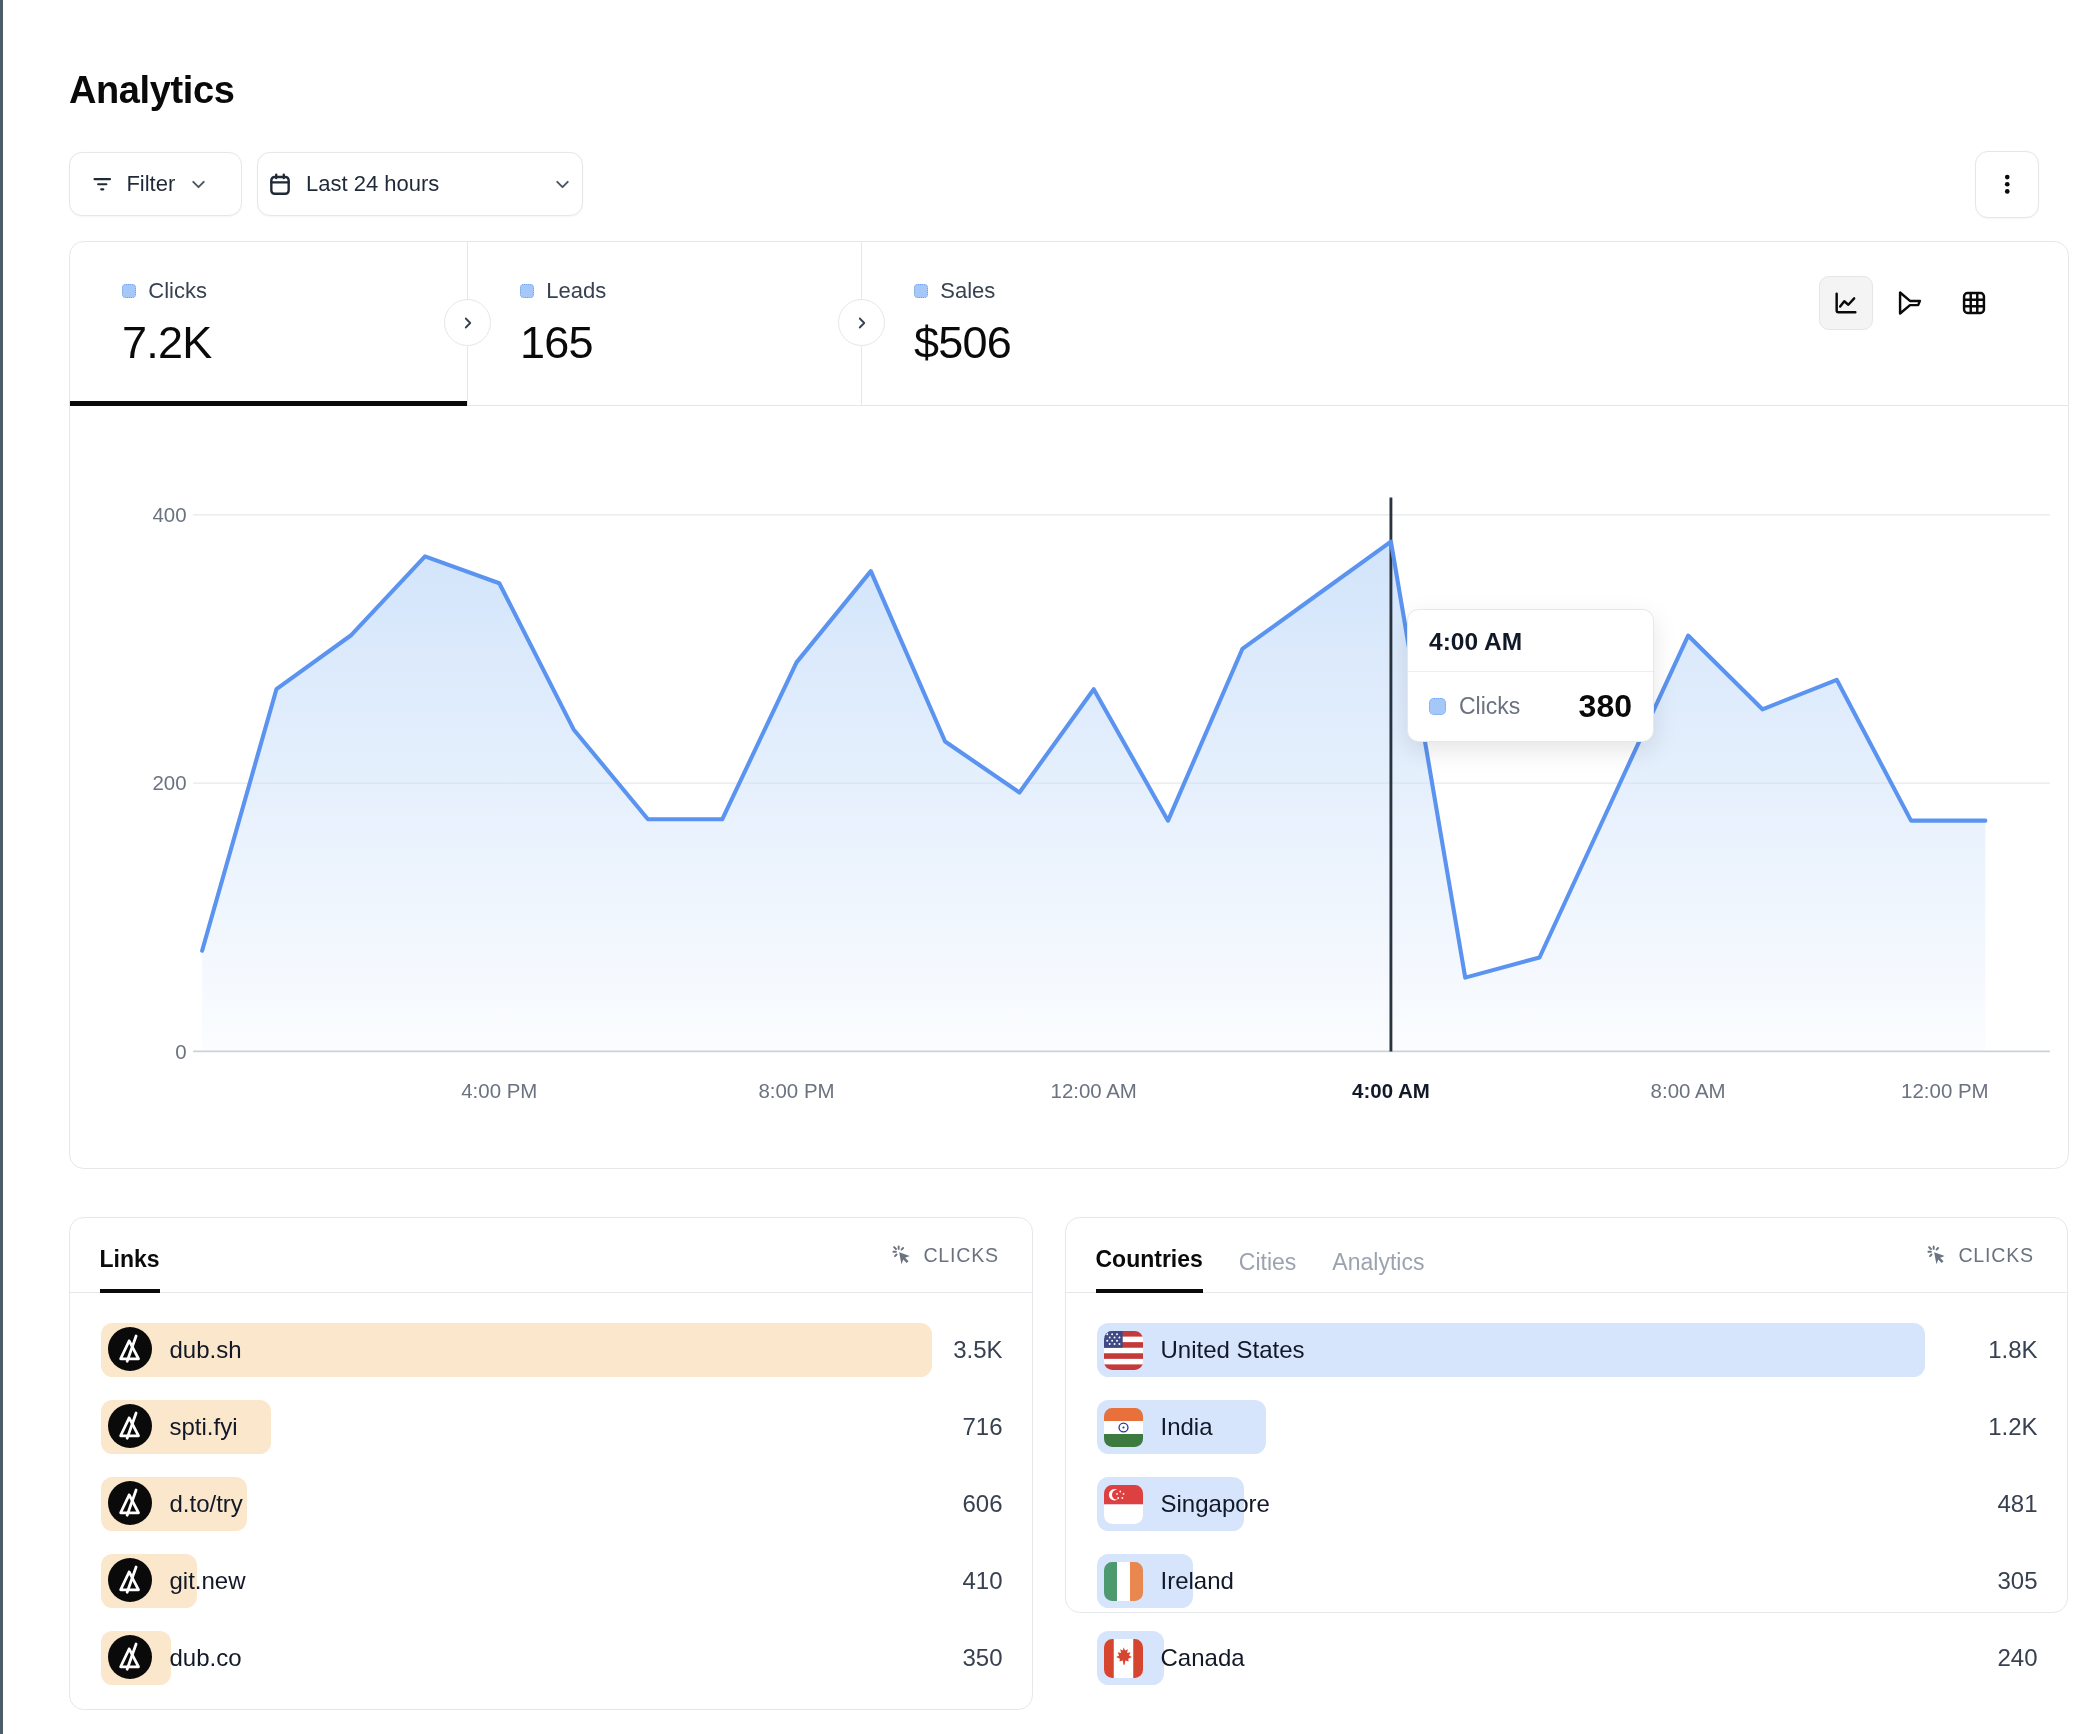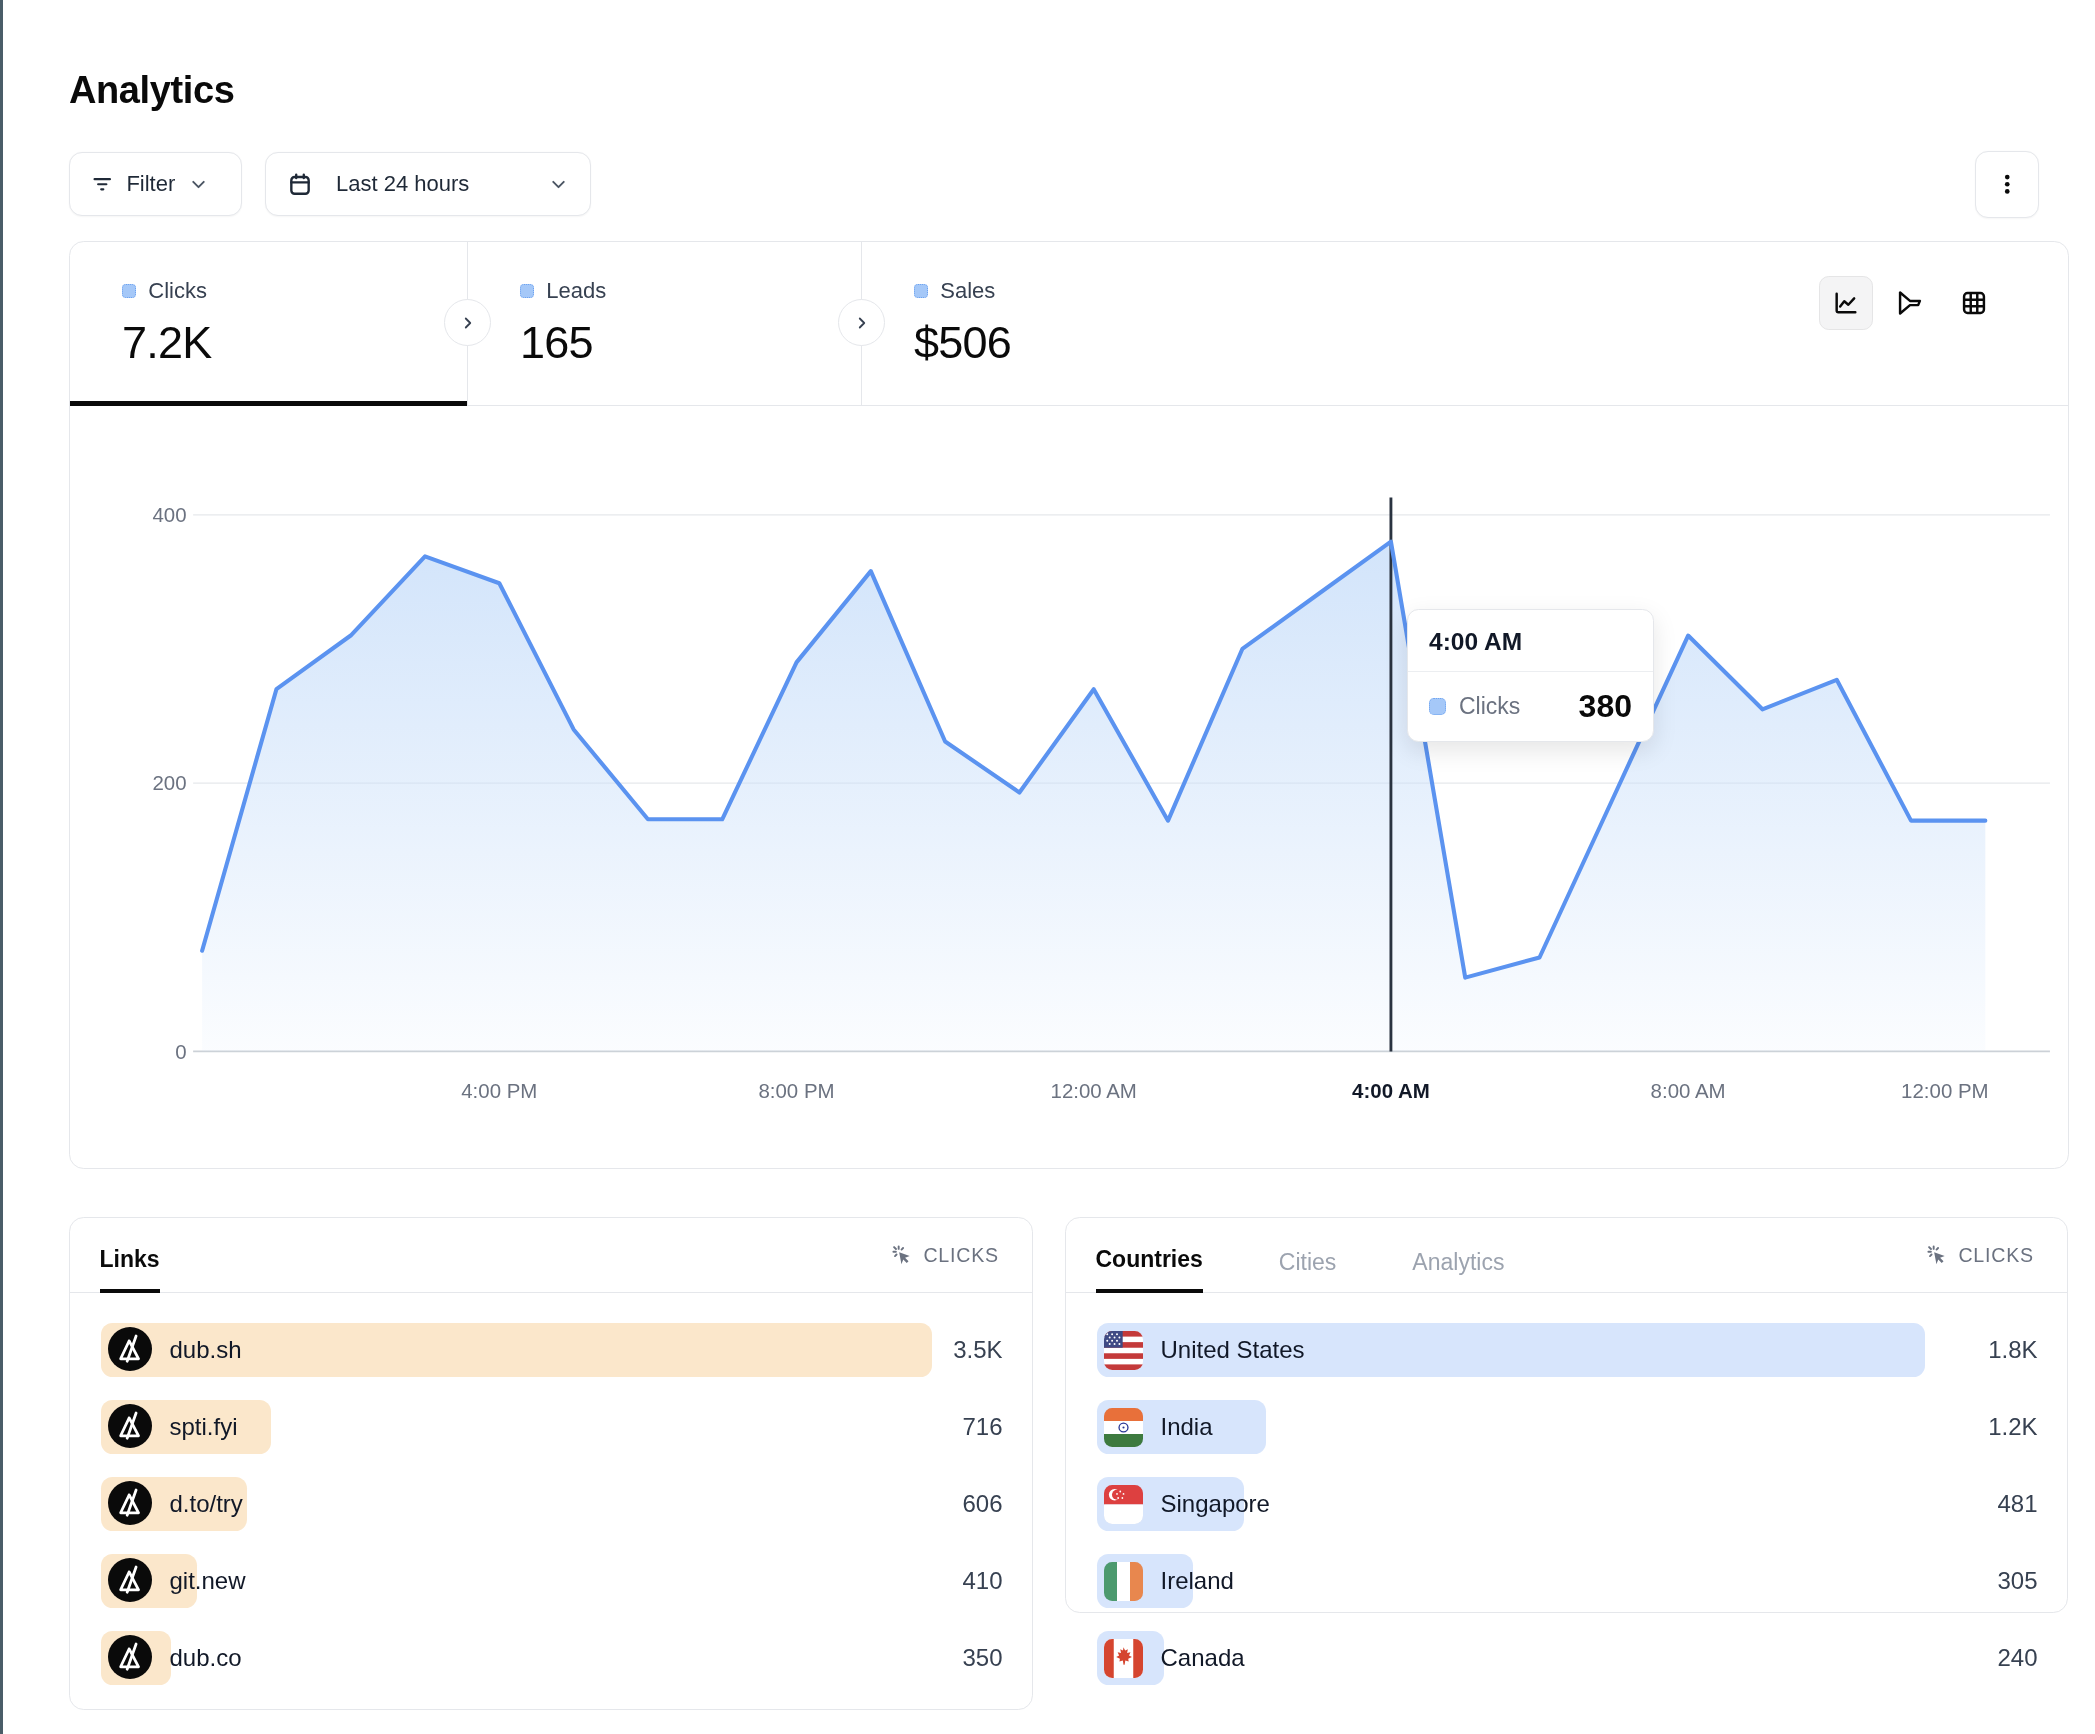--- a/index.html
+++ b/index.html
@@ -7,21 +7,21 @@
   body { font-family:"Liberation Sans", sans-serif; color:#111827; }
   .page { position:relative; width:2096px; height:1735px; background:#fff; overflow:hidden; }
   .left-strip { position:absolute; left:0; top:0; width:2.5px; height:1735px; background:#4a5d68; }
 
   .title { position:absolute; left:69px; top:69px; font-size:38px; font-weight:700; letter-spacing:-0.4px; color:#0a0a0a; }
 
   .btn { position:absolute; display:flex; align-items:center; background:#fff;
          border:1.2px solid #e5e7eb; border-radius:13px; height:64px; cursor:pointer;
          font-size:22px; font-weight:500; color:#1f2937; box-shadow:0 0.8px 1.6px rgba(0,0,0,.04); }
   .filter-btn { left:69px; top:152px; width:173px; padding:0 19.6px; gap:12.3px; }
-  .date-btn { left:257px; top:152px; width:326px; padding:0 21px; gap:23px;margin-left:8px; }
+  .date-btn { left:257px; top:152px; width:326px; padding:0 9px; gap:13px; }
   .date-btn .push { margin-left:auto; }
   .kebab-btn { position:absolute; left:1975px; top:151px; width:64px; height:67px; background:#fff;
                border:1.2px solid #e5e7eb; border-radius:13px; display:flex; align-items:center; justify-content:center;
                cursor:pointer; box-shadow:0 0.8px 1.6px rgba(0,0,0,.04); }
 
   .main-card { position:absolute; left:69px; top:241px; width:2000px; height:928px;
                border:1.2px solid #e5e7eb; border-radius:14.7px; background:#fff; }
   .tabs-row { position:absolute; left:0; top:0; width:100%; height:164px; display:flex;
               border-bottom:1.2px solid #e5e7eb; }
   .metric-tab { position:relative; padding:36px 0 0 52px; cursor:pointer; }
@@ -52,21 +52,21 @@
   .tt-label { font-size:23px; color:#6b7280; }
   .tt-val { margin-left:auto; font-size:32px; font-weight:700; color:#0a0a0a; }
 
   .panel { position:absolute; top:1217px; background:#fff; border:1.2px solid #e5e7eb; border-radius:14.7px; }
   .links-panel { left:69px; width:964px; height:493px; }
   .countries-panel { left:1065px; width:1003px; height:396px; }
   .panel-head { position:relative; height:75px; border-bottom:1.2px solid #e5e7eb;
                 display:flex; align-items:flex-end; padding:0 33px 0 29.5px; gap:36px; }
   .ptab { font-size:23px; padding-bottom:16.4px; cursor:pointer; position:relative; }
   .ptab.active { color:#0a0a0a; font-weight:600; border-bottom:4.1px solid #0a0a0a; margin-bottom:-1.2px; }
-  .ptab.inactive { color:#9ca3af; font-weight:500;margin-left:40px; }
+  .ptab.inactive { color:#9ca3af; font-weight:500; }
   .metric-head { margin-left:auto; align-self:center; display:flex; align-items:center; gap:9.8px;
                  font-size:19.6px; font-weight:500; letter-spacing:0.8px; color:#6b7280; cursor:pointer; }
   .rows { position:absolute; left:31px; right:29.5px; top:105px; display:flex; flex-direction:column; gap:23px; }
   .row { position:relative; height:54px; cursor:pointer; }
   .row-bar { position:absolute; left:0; top:0; height:54px; border-radius:11.5px; }
   .row-content { position:absolute; left:6.5px; top:0; height:54px; display:flex; align-items:center; gap:18px; }
   .row-label { font-size:24px; color:#111827; white-space:nowrap; }
   .row-value { position:absolute; right:0; top:0; height:54px; display:flex; align-items:center;
                font-size:24px; font-weight:500; color:#374151; }
   .logo-circle { width:44px; height:44px; }

